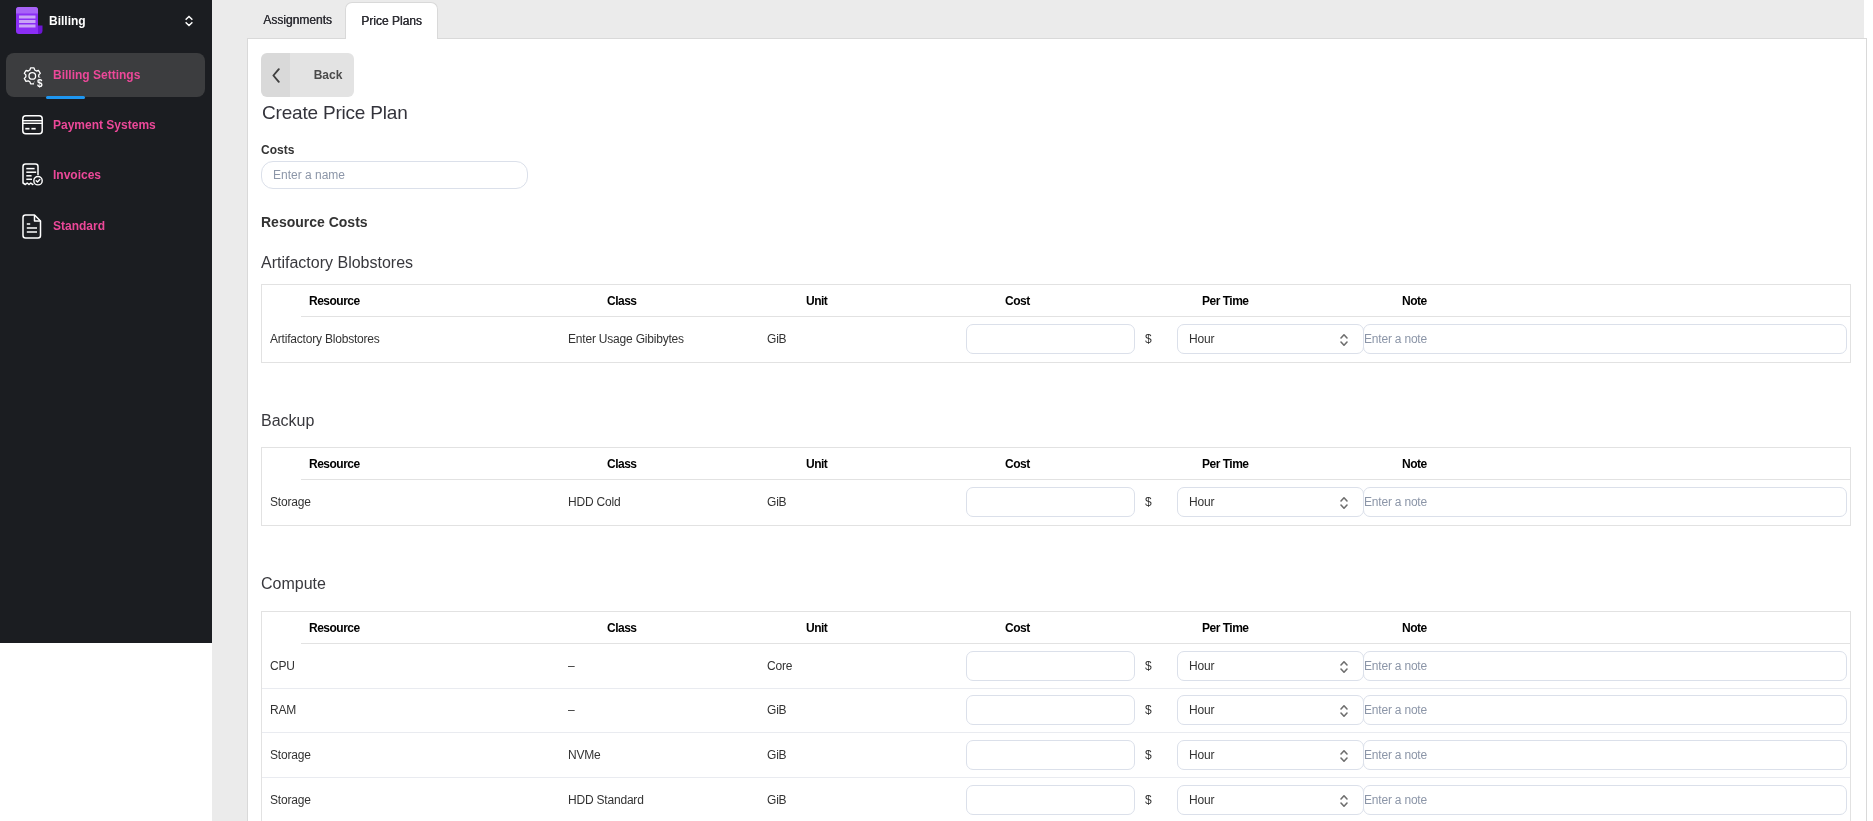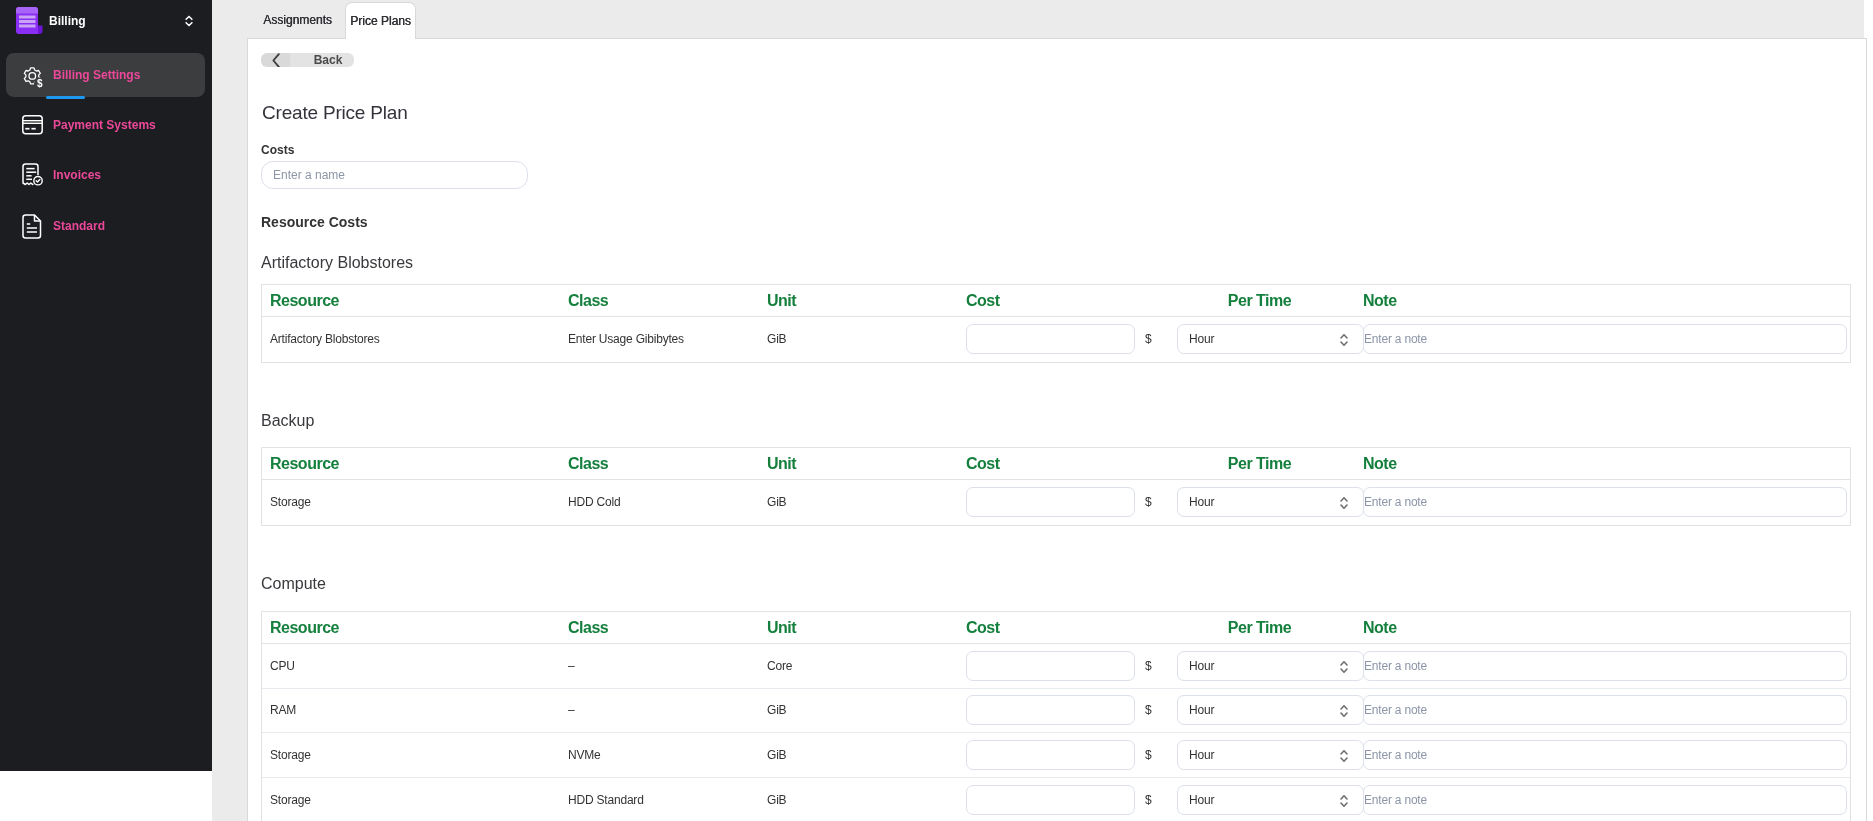--- a/index.html
+++ b/index.html
@@ -1,55 +1,55 @@
 <!DOCTYPE html>
 <html><head>
 <meta charset="utf-8">
 <style>
 * { box-sizing: border-box; margin:0; padding:0; }
 html,body { width:1873px; height:821px; overflow:hidden; background:#fff;
   font-family:"Liberation Sans", sans-serif; }
 
 
-#sidebar { position:absolute; left:0; top:0; width:212px; height:771px; background:#1b1d21; }
+#sidebar { position:absolute; left:0; top:0; width:212px; height:643px; background:#1b1d21; }
 #logo { position:absolute; left:16px; top:7px; }
 #logoname { position:absolute; left:49px; top:14px; font-size:12px; line-height:15px; font-weight:bold; color:#fff; }
 #unfold { position:absolute; left:184px; top:15px; }
 #activeitem { position:absolute; left:6px; top:53px; width:199px; height:44px; background:#3c3d3f; border-radius:8px; }
 #bluebar { position:absolute; left:46px; top:96px; width:39px; height:3px; background:#1e96f0; border-radius:2px; }
 .micon { position:absolute; left:22px; }
 .mtext { position:absolute; left:53px; font-size:12px; line-height:15px; font-weight:bold; color:#ec4899; }
 
 
 #graybg { position:absolute; left:212px; top:0; width:1652px; height:821px; background:#ebebeb; }
 #rightstrip { position:absolute; left:1864px; top:0; width:9px; height:821px; background:#fff; }
 #panel { position:absolute; left:247px; top:38px; width:1620px; height:784px; background:#fff; border:1px solid #d9d9d9; border-bottom:none; }
 #tab1 { position:absolute; left:249px; top:0px; width:97px; height:38px; font-size:12px; color:#2f2f35; text-align:center; line-height:41px; text-shadow:0.45px 0 0 currentColor; }
-#tab2 { position:absolute; left:345px; top:2px; width:71px; height:37px; background:#fff; border:1px solid #d9d9d9; border-bottom:none; border-radius:7px 7px 0 0; font-size:12px; color:#2f2f35; text-align:center; line-height:37px; text-shadow:0.45px 0 0 currentColor; z-index:5; }
-
-
-#backbtn { position:absolute; left:261px; top:53px; width:93px; height:14px; border-radius:6px; overflow:hidden; display:flex; z-index:2; }
+#tab2 { position:absolute; left:345px; top:2px; width:93px; height:37px; background:#fff; border:1px solid #d9d9d9; border-bottom:none; border-radius:7px 7px 0 0; font-size:12px; color:#2f2f35; text-align:center; line-height:37px; text-shadow:0.45px 0 0 currentColor; z-index:5; }
+
+
+#backbtn { position:absolute; left:261px; top:53px; width:93px; height:44px; border-radius:6px; overflow:hidden; display:flex; z-index:2; }
 #backbtn .seg1 { width:29px; height:100%; background:#d9d9d9; display:flex; align-items:center; justify-content:center; }
 #backbtn .seg2 { flex:1; height:100%; background:#e3e3e3; display:flex; align-items:center; justify-content:center; font-size:12px; font-weight:bold; color:#4a4a4a; padding-left:12px; }
 #h1 { position:absolute; left:262px; top:101px; font-size:19px; line-height:23px; color:#33333b; font-weight:normal; letter-spacing:-0.2px; }
 #namelbl { position:absolute; left:261px; top:143px; font-size:12px; line-height:15px; font-weight:bold; color:#333; }
 #nameinput { position:absolute; left:261px; top:161px; width:267px; height:28px; border:1px solid #dbe0ea; border-radius:12px; background:#fff; font-size:12px; color:#8c96a8; line-height:26px; padding-left:11px; }
 #rescosts { position:absolute; left:261px; top:214px; font-size:14px; line-height:17px; font-weight:bold; color:#333; }
 .sectitle { position:absolute; left:261px; font-size:16px; line-height:19px; color:#38383d; }
 
 
 .tbl { position:absolute; left:261px; width:1590px; background:#fff; border:1px solid #e2e2e2; }
-.thead { height:32px; display:flex; align-items:center; border-bottom:1px solid #e2e2e2; font-size:16px; letter-spacing:-0.5px; font-weight:bold; color:#15803d; }
+.thead { height:32px; display:flex; align-items:center; border-bottom:1px solid #e2e2e2; font-size:12px; letter-spacing:-0.5px; font-weight:bold; color:#000000;margin-left:39px; }
 .trow { height:44.5px; display:flex; align-items:center; border-bottom:1px solid #e9ebf0; font-size:12px; letter-spacing:-0.2px; color:#333; }
 .trow:last-child { border-bottom:none; }
 .c1 { width:298px; padding-left:8px; }
 .c2 { width:199px; padding-left:8px; }
 .c3 { width:200px; padding-left:8px; }
 .c4 { width:197px; padding-left:7px; display:flex; align-items:center; }
-.c5 { width:200px; padding-left:7px;text-align:center; }
+.c5 { width:200px; padding-left:7px; }
 .c6 { flex:1; padding-left:7px; }
 .cost-in { width:169px; height:30px; border:1px solid #dbe0ea; border-radius:7px; background:#fff; }
 .dollar { margin-left:10px; color:#333; }
 .sel { width:187px; height:30px; border:1px solid #dbe0ea; border-radius:7px; background:#fff; display:flex; align-items:center; position:relative; font-size:12px; color:#333; padding-left:11px;margin-left:14px; }
 .sel svg { position:absolute; right:13px; top:7px; }
 .note-in { width:484px; height:30px; border:1px solid #dbe0ea; border-radius:7px; background:#fff; font-size:12px; color:#8c96a8; line-height:28px; }
 </style>
 </head>
 <body>
 

